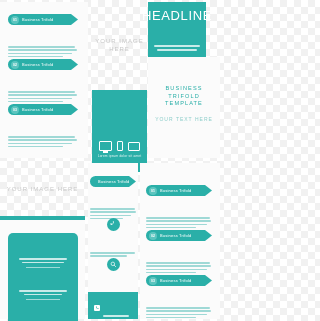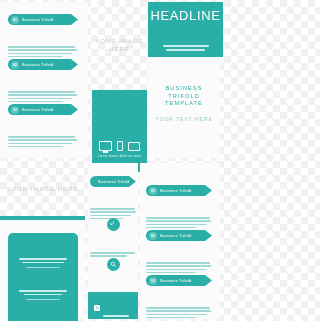--- a/index.html
+++ b/index.html
@@ -115,21 +115,21 @@
 
   <div class="teal" style="position:absolute;left:92px;top:90px;width:55px;height:68px;display:flex;flex-direction:column;align-items:center;justify-content:flex-end;padding-bottom:14px;">
     <div class="dev-row">
       <span class="mon"></span>
       <span class="phone"></span>
       <span class="tab"></span>
     </div>
     <div class="dev-cap">Lorem ipsum dolor sit amet</div>
   </div>
 
-  <div class="teal" style="position:absolute;left:148px;top:2px;width:75px;height:55px;display:flex;flex-direction:column;align-items:center;justify-content:center;">
+  <div class="teal" style="position:absolute;left:148px;top:2px;width:58px;height:55px;display:flex;flex-direction:column;align-items:center;justify-content:center;">
     <div class="headline">HEADLINE</div>
     <div class="hl-sub" style="width:46px;">
       <span class="txt-hidden">Lorem ipsum dolor sit amet consectetur adipiscing elit sed do eiusmod</span>
       <div class="ln w" style="width:100%"></div>
       <div class="ln w" style="width:86%;margin:2px auto 0;"></div>
     </div>
   </div>
 
   <div class="white-panel" style="left:148px;top:57px;width:72px;height:101px;">
     <div class="caps" style="margin-top:28px;">

